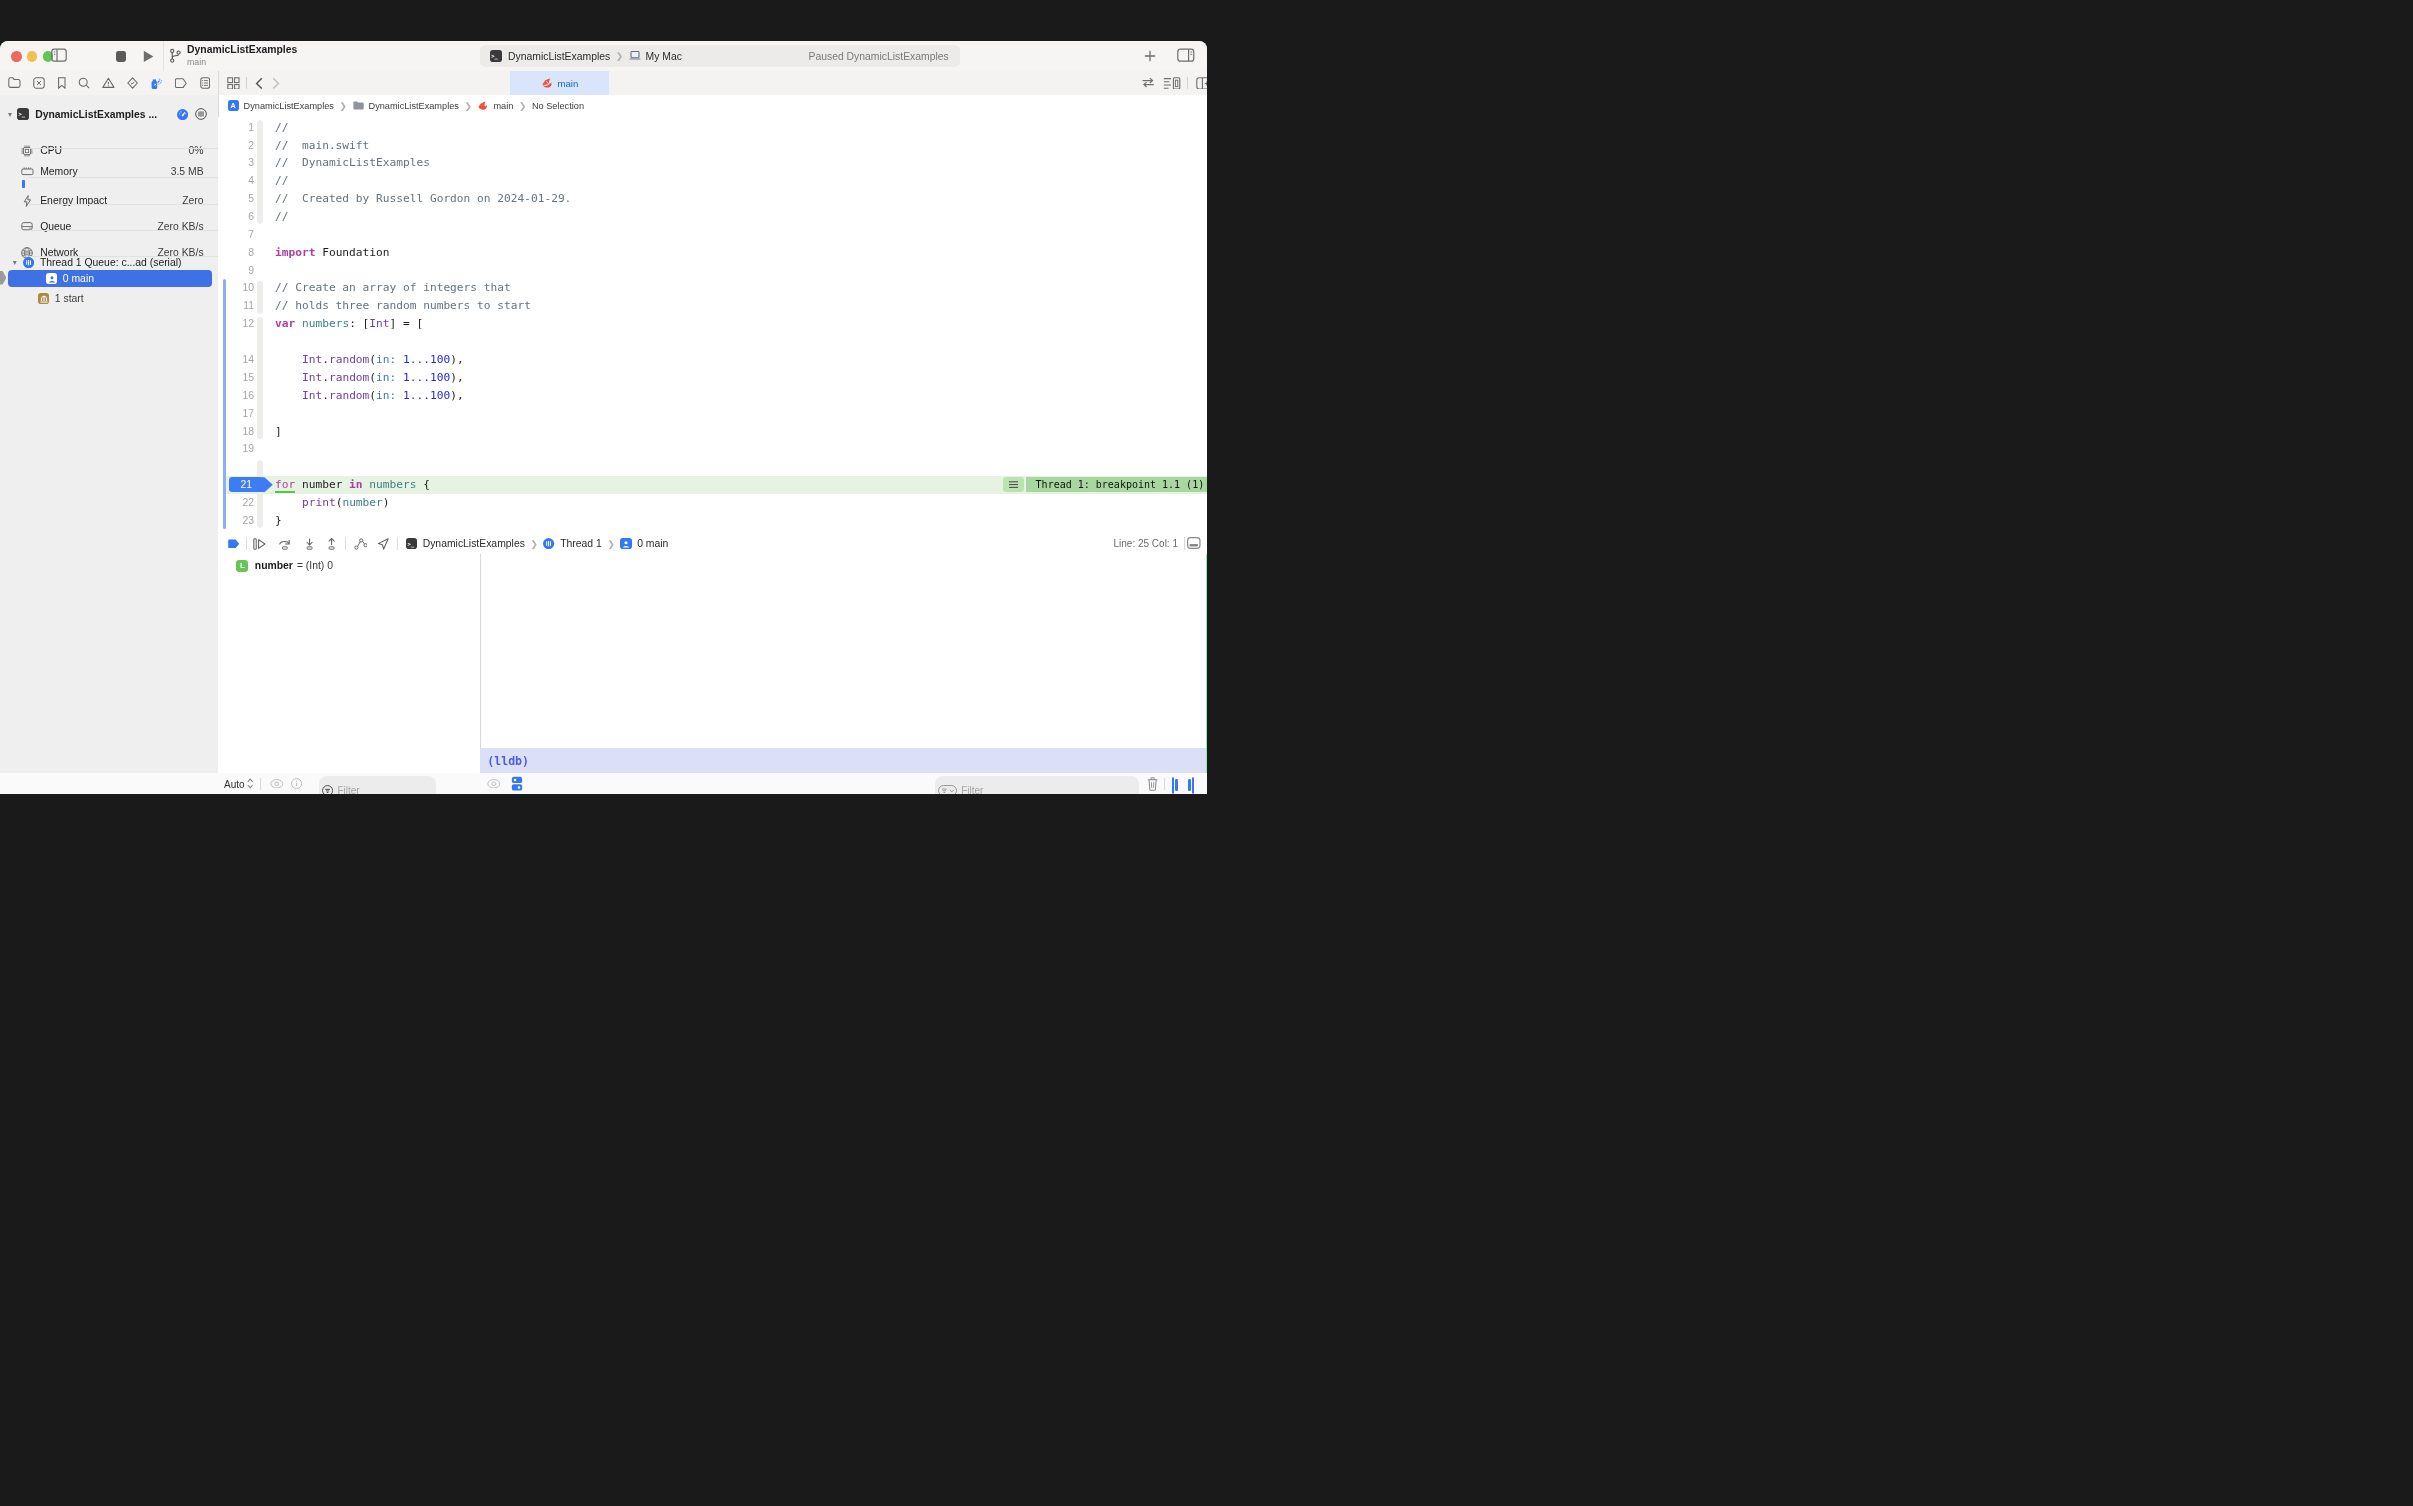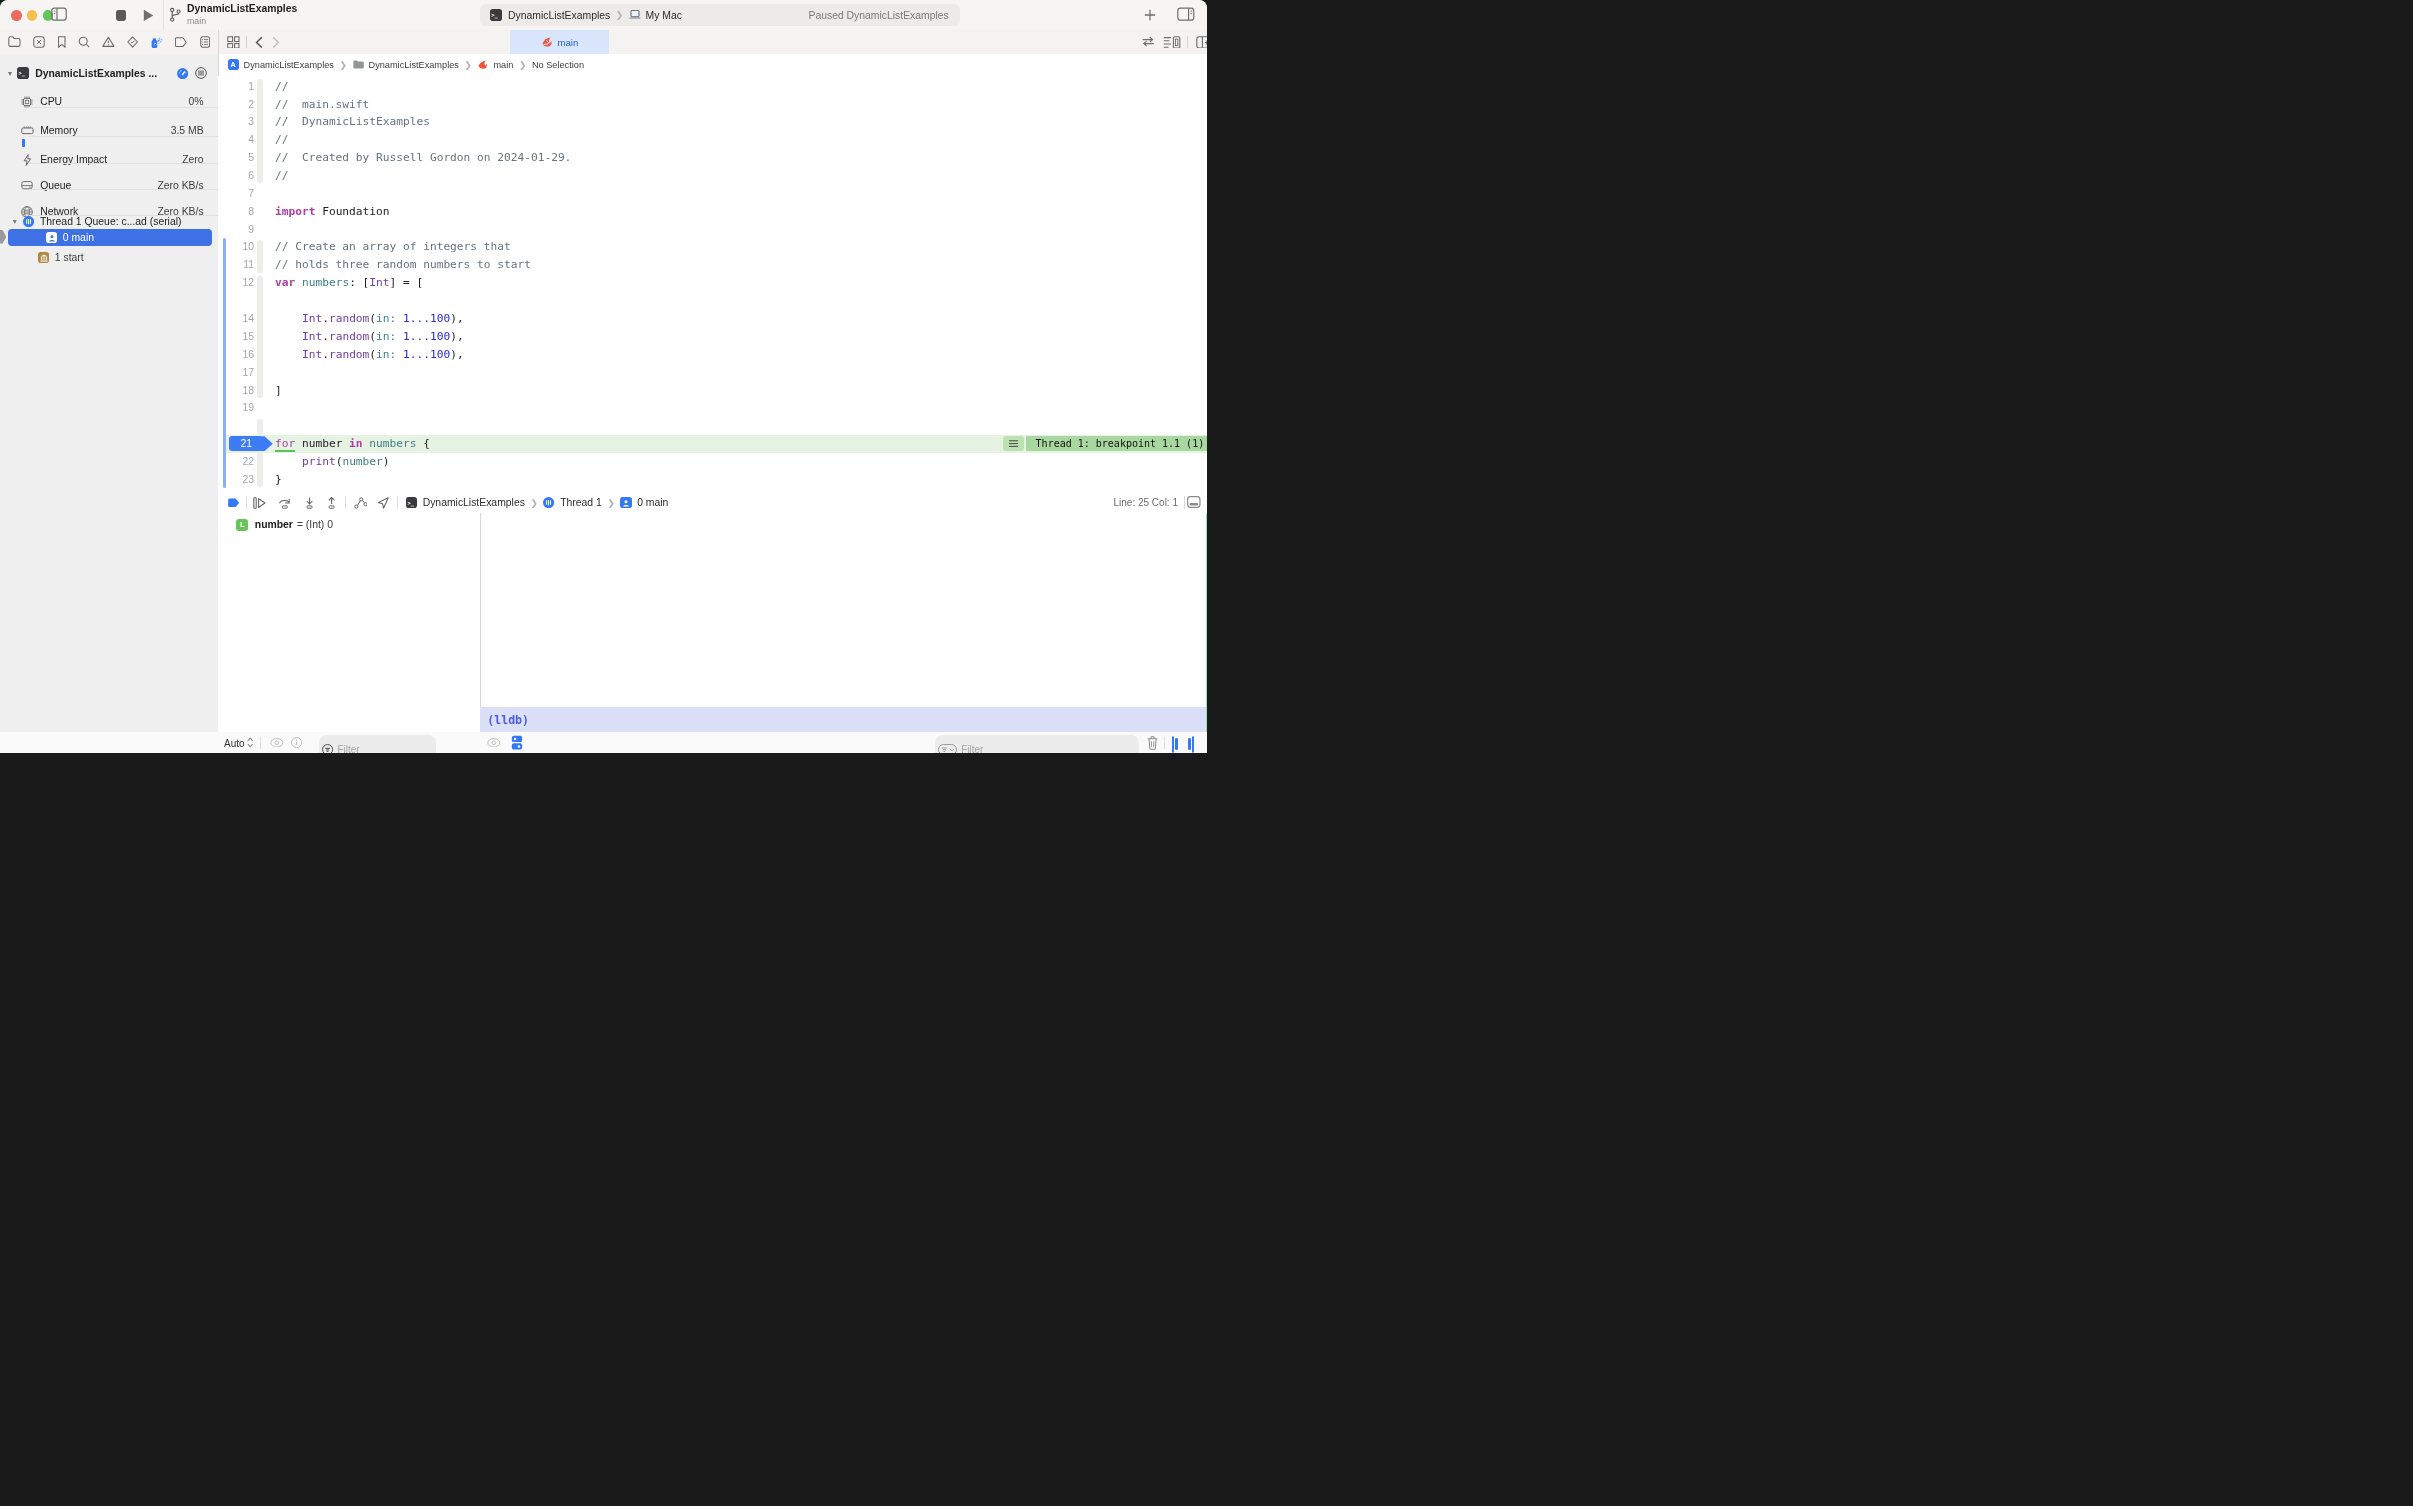--- a/index.html
+++ b/index.html
@@ -1,18 +1,18 @@
 <!DOCTYPE html>
 <html style="font-size:12.8px"><head>
 <meta charset="utf-8">
 <style>
   html,body{margin:0;padding:0;background:#1a1a1a;}
   #win{position:relative;width:1207px;height:753px;background:#86efac;overflow:hidden;
        font-family:"Liberation Sans",sans-serif;border-radius:8px 8px 0 0;
-       -webkit-font-smoothing:antialiased;color:#1d1d1f;}
+       -webkit-font-smoothing:antialiased;color:#1d1d1f;margin-top:41px;}
   .abs{position:absolute;}
   .hl{position:absolute;background:#d9d8d8;}
   .vl{position:absolute;background:#d9d8d8;}
   
   #toolbar{position:absolute;left:0;top:0;width:1207px;height:30px;background:#f6f5f4;}
   .tl{position:absolute;top:10.4px;width:10.4px;height:10.4px;border-radius:50%;}
   .ttl{font-weight:bold;font-size:10.4px;}
   .sub{font-size:8.8px;color:#8a8a8a;}
   #pill{position:absolute;left:480px;top:4px;width:480px;height:22.3px;background:#ecebea;border-radius:5.6px;
         display:flex;align-items:center;font-size:10.4px;color:#2b2b2b;}
@@ -317,21 +317,21 @@
       <span class="abs" style="right:11.2px">
           <svg width="12" height="12" viewBox="0 0 15 15">
             <circle cx="7.5" cy="7.5" r="6.7" fill="none" stroke="#4a4a4a" stroke-width="1.2"></circle>
             <line x1="5" y1="4.5" x2="5" y2="10.5" stroke="#4a4a4a" stroke-width="1.3"></line>
             <line x1="7.5" y1="4" x2="7.5" y2="11" stroke="#4a4a4a" stroke-width="1.3"></line>
             <line x1="10" y1="4.5" x2="10" y2="10.5" stroke="#4a4a4a" stroke-width="1.3"></line>
           </svg>
         </span>
     </div>
     <div id="gauges">
-        <div class="g-row" style="top: 38px;">
+        <div class="g-row" style="top: 46px;">
           <span class="g-ic">
             <svg width="12" height="12" viewBox="0 0 15 15">
               <rect x="3" y="3" width="9" height="9" rx="2" fill="none" stroke="#666" stroke-width="1.2"></rect>
               <rect x="5.4" y="5.4" width="4.2" height="4.2" fill="none" stroke="#666" stroke-width="1"></rect>
               <g stroke="#666" stroke-width="1">
                 <line x1="5" y1="0.5" x2="5" y2="2.6"></line>
                 <line x1="7.5" y1="0.5" x2="7.5" y2="2.6"></line>
                 <line x1="10" y1="0.5" x2="10" y2="2.6"></line>
                 <line x1="5" y1="12.4" x2="5" y2="14.5"></line>
                 <line x1="7.5" y1="12.4" x2="7.5" y2="14.5"></line>

